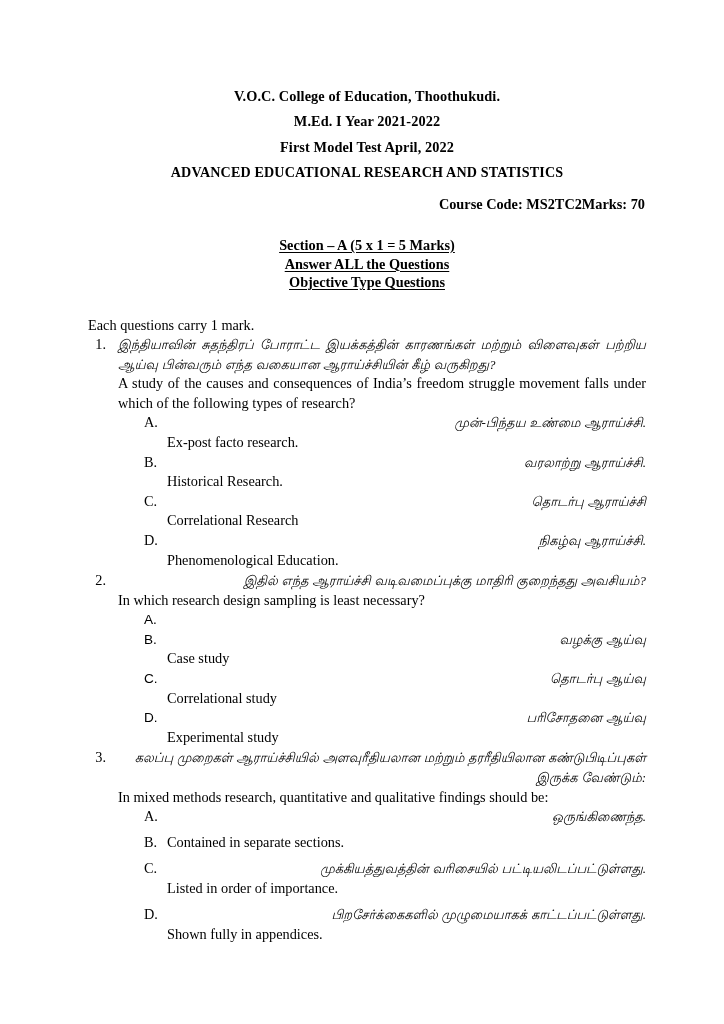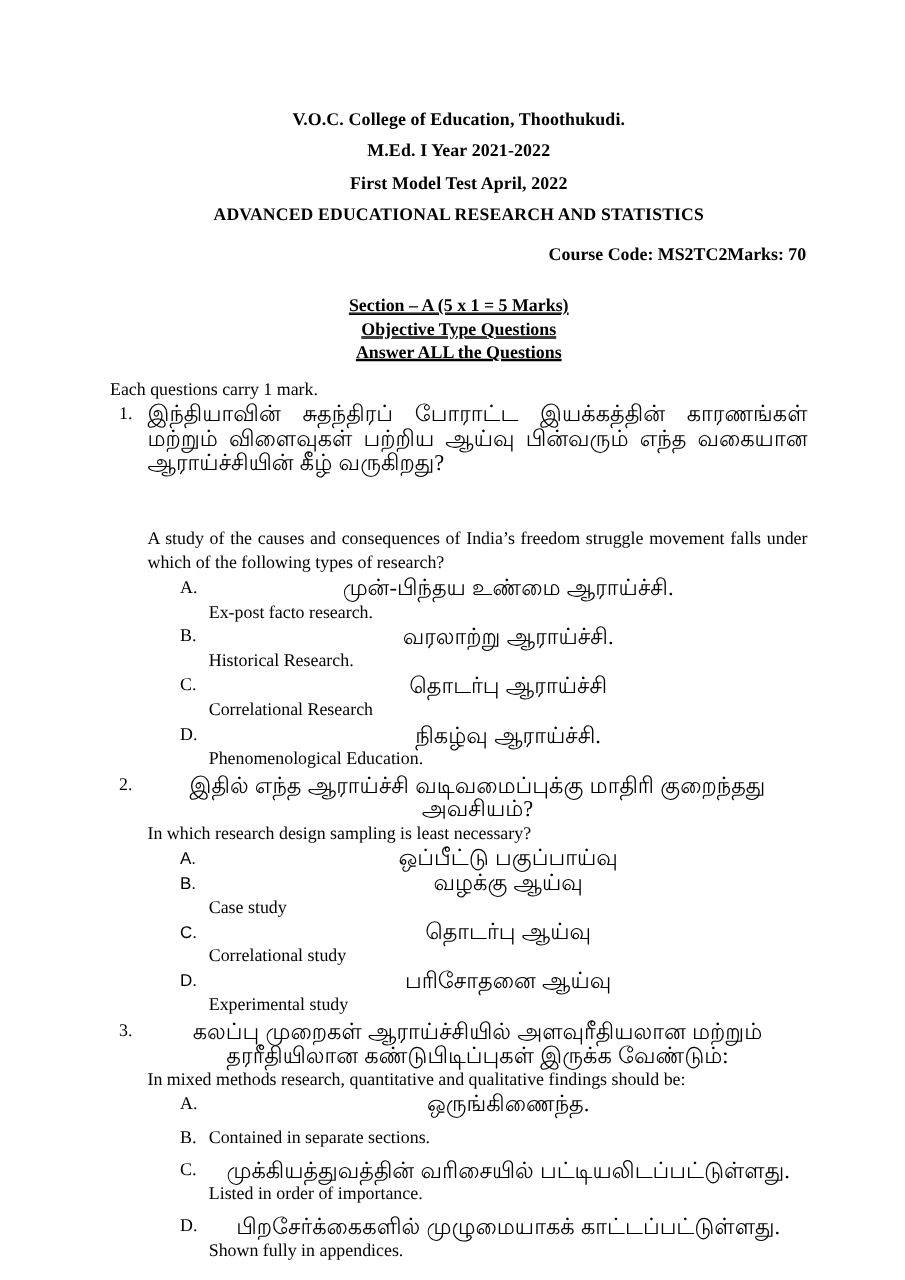--- a/index.html
+++ b/index.html
@@ -53,27 +53,27 @@
     text-align: center;
     font-weight: bold;
     font-size: 14.3px;
     line-height: 18.6px;
     margin-top: 23px;
   }
   .section span {
     text-decoration: underline;
     text-underline-offset: 1.5px;
   }
-  .section-row { display: block; text-decoration: underline; }
+  .section-row { display: block; }
 
   
   .lead {
     font-size: 14.3px;
     line-height: 18px;
-    margin-top: 11px;
+    margin-top: 24px;
   }
 
   .q {
     display: flex;
     align-items: flex-start;
     margin-top: 1px;
   }
   .q-num {
     flex: 0 0 auto;
     width: 30px;
@@ -82,32 +82,33 @@
     font-size: 14.3px;
     line-height: 19.6px;
     box-sizing: border-box;
   }
   .q-body {
     flex: 1 1 auto;
     min-width: 0;
   }
 
   .ta {
-    font-size: 18px;
+    font-size: 13px;
     line-height: 19.6px;
     text-align: justify;
     word-spacing: .5px;
-  }
-  .ta.nojust { text-align: center; }
+    font-style: italic;
+  }
+  .ta.nojust { text-align: right; }
   .en {
     font-size: 14.3px;
     line-height: 19.6px;
     text-align: left;
   }
-  .en.just { text-align: justify; margin-top: 41px; }
+  .en.just { text-align: justify; }
 
   
   .opts {
     margin-top: 0;
     padding-left: 26px;
   }
   .opt {
     display: flex;
     align-items: flex-start;
   }
@@ -139,22 +140,22 @@
     <div class="hdr-line hdr-caps">ADVANCED EDUCATIONAL RESEARCH AND STATISTICS</div>
   </div>
 
   <div class="coursebar">
     <div>Course Code: MS2TC2</div>
     <div>Marks: 70</div>
   </div>
 
   <div class="section">
     <div class="section-row"><span>Section – A (5 x 1 = 5 Marks)</span></div>
+    <div class="section-row"><span>Answer ALL the Questions</span></div>
     <div class="section-row"><span>Objective Type Questions</span></div>
-    <div class="section-row"><span>Answer ALL the Questions</span></div>
   </div>
 
   <div class="lead">Each questions carry 1 mark.</div>
 
   <div class="q">
     <div class="q-num">1.</div>
     <div class="q-body">
       <div class="ta">இந்தியாவின் சுதந்திரப் போராட்ட இயக்கத்தின் காரணங்கள் மற்றும் விளைவுகள் பற்றிய ஆய்வு பின்வரும் எந்த வகையான ஆராய்ச்சியின் கீழ் வருகிறது?</div>
       <div class="en just">A study of the causes and consequences of India’s freedom struggle movement falls under which of the following types of research?</div>
       <div class="opts">
@@ -198,21 +199,20 @@
   <div class="q">
     <div class="q-num">2.</div>
     <div class="q-body">
       <div class="ta nojust">இதில் எந்த ஆராய்ச்சி வடிவமைப்புக்கு மாதிரி குறைந்தது அவசியம்?</div>
       <div class="en">In which research design sampling is least necessary?</div>
       <div class="opts sans-letters">
 
         <div class="opt">
           <div class="opt-let">A.</div>
           <div class="opt-txt">
-            <div class="ta nojust">ஒப்பீட்டு பகுப்பாய்வு</div>
           </div>
         </div>
 
         <div class="opt">
           <div class="opt-let">B.</div>
           <div class="opt-txt">
             <div class="ta nojust">வழக்கு ஆய்வு</div>
             <div class="en">Case study</div>
           </div>
         </div>

